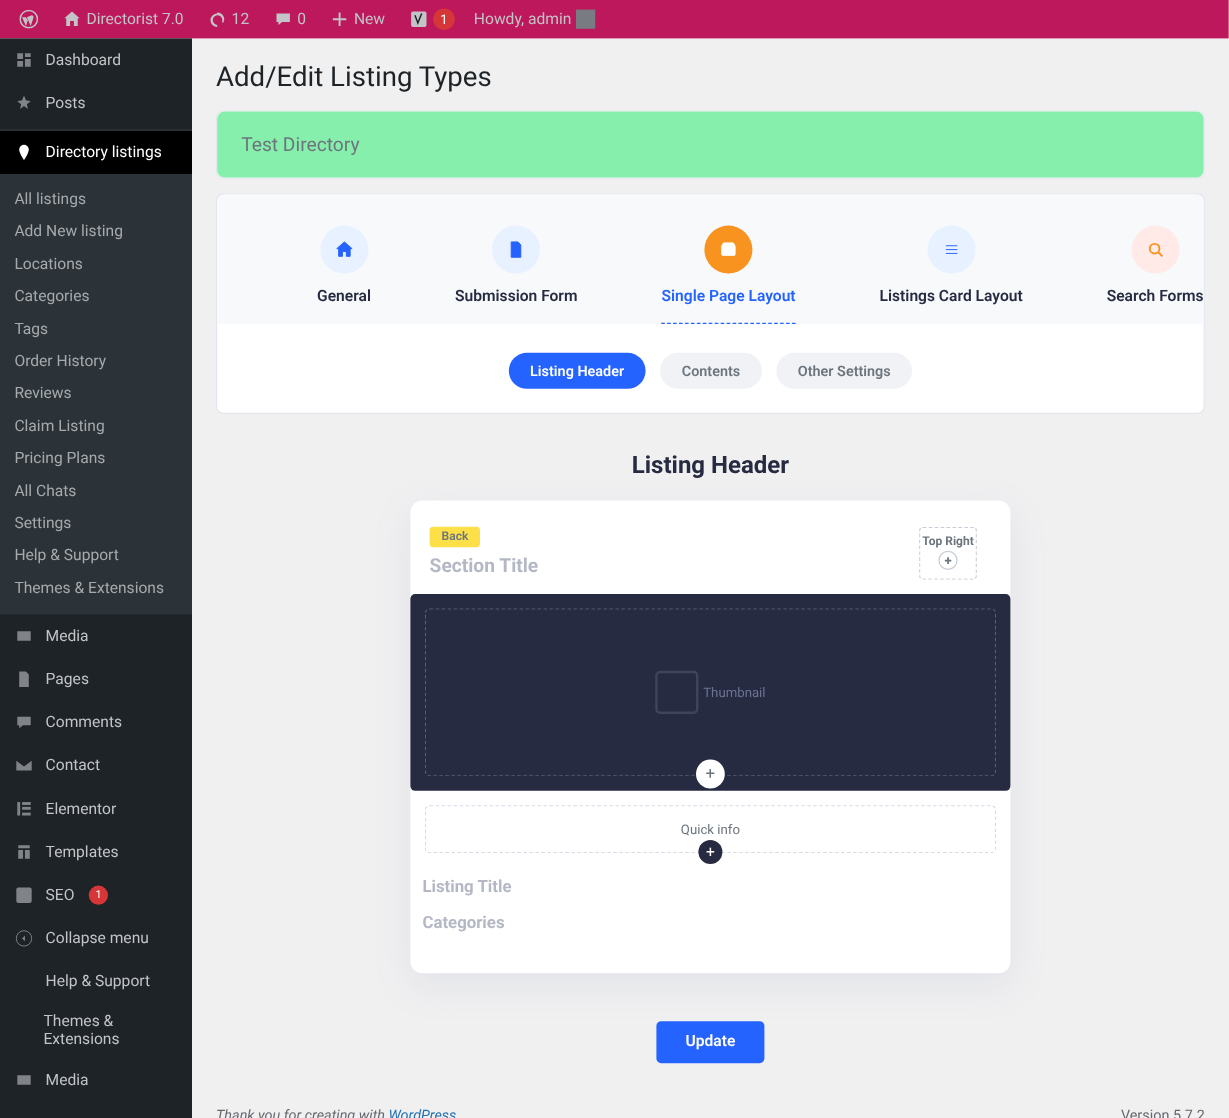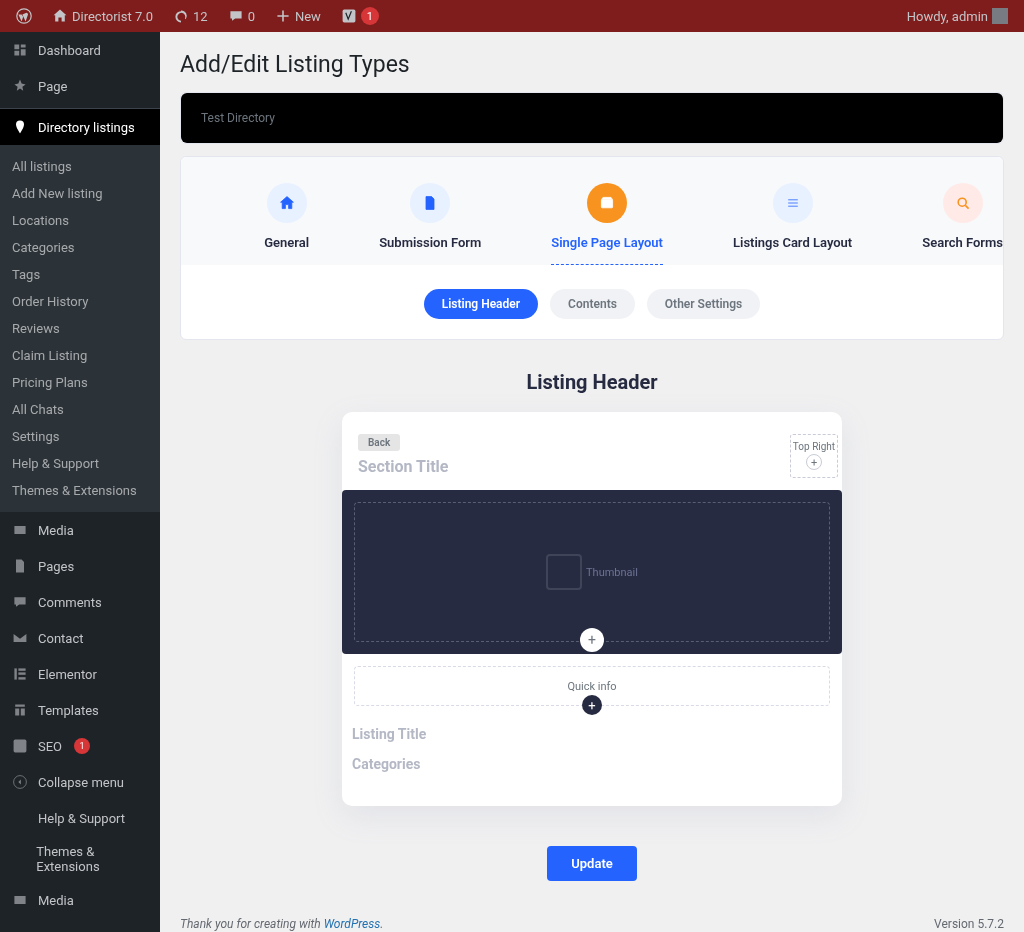--- a/index.html
+++ b/index.html
@@ -1,55 +1,55 @@
 <!DOCTYPE html>
 <html><head>
 <meta charset="utf-8">
 <style>
 * { margin: 0; padding: 0; box-sizing: border-box; font-family: -apple-system, BlinkMacSystemFont, "Segoe UI", Roboto, sans-serif; }
 body { background: #f0f0f1; color: #3c434a; font-size: 13px; }
-.adminbar { height: 32px; background: #7f1d1d; color: #c3c4c7; display: flex; align-items: center; padding: 0 8px; font-size: 13px; justify-content: space-between; }
+.adminbar { height: 32px; background: #be185d; color: #c3c4c7; display: flex; align-items: center; padding: 0 8px; font-size: 13px; justify-content: flex-start; }
 .adminbar-left, .adminbar-right { display: flex; align-items: center; gap: 4px; }
 .adminbar-item { display: flex; align-items: center; gap: 4px; padding: 0 8px; cursor: pointer; }
 .avatar-sm { width: 16px; height: 16px; background: #787c82; }
 .badge-red { background: #d63638; color: #fff; border-radius: 9px; font-size: 11px; padding: 0 5px; min-width: 18px; height: 18px; display: inline-flex; align-items: center; justify-content: center; }
 .container { display: flex; min-height: calc(100vh - 32px); }
 .sidebar { width: 160px; background: #1d2327; color: #c3c4c7; flex-shrink: 0; font-size: 13px; }
 .menu-item { display: flex; align-items: center; gap: 8px; padding: 8px 10px; cursor: pointer; position: relative; }
 .menu-item.current { background: #000000; color: #fff; }
 .menu-item.current::after { content: ""; position: absolute; right: -8px; top: 50%; transform: translateY(-50%); border: 8px solid transparent; border-right-color: #f0f0f1; }
 .menu-icon { width: 20px; height: 20px; display: inline-flex; align-items: center; justify-content: center; opacity: 0.6; }
 .menu-item.current .menu-icon { opacity: 1; }
 .submenu { background: #2c3338; padding: 8px 0; }
 .submenu-item { padding: 6px 12px; cursor: pointer; color: #a7aaad; }
 .submenu-item.current { color: #fff; font-weight: 600; }
 .menu-separator { height: 5px; border-bottom: 1px solid #3c434a; margin: 0; }
 .main { flex: 1; padding: 10px 20px 40px; position: relative; }
 .page-title { font-size: 23px; font-weight: 400; color: #1d2327; padding: 9px 0 4px; }
 .card-name { background: #fff; border: 1px solid #e3e6ef; border-radius: 6px; padding: 0; margin: 10px 0 12px; }
-.card-name-inner { background: #000000; border-radius: 6px; padding: 18px 20px; color: #6c757d; font-size: 12px; }
+.card-name-inner { background: #86efac; border-radius: 6px; padding: 18px 20px; color: #6c757d; font-size: 16px; }
 .tabs-card { background: #fff; border: 1px solid #e3e6ef; border-radius: 6px; padding: 0 0 20px; margin-bottom: 20px; }
 .tabs-row { display: flex; justify-content: flex-end; gap: 70px; padding: 26px 0 0; background: #f8f9fb; border-radius: 6px 6px 0 0; }
 .tab { display: flex; flex-direction: column; align-items: center; gap: 12px; padding-bottom: 14px; cursor: pointer; color: #272b41; font-weight: 600; font-size: 13px; border-bottom: 1px solid transparent; }
 .tab.active { color: #2563ff; border-bottom: 1px dashed #2563ff; }
 .tab-icon { width: 40px; height: 40px; border-radius: 50%; display: flex; align-items: center; justify-content: center; }
 .tab-icon.general { background: #e8f1ff; color: #2563ff; }
 .tab-icon.submission { background: #e8f1ff; color: #2563ff; }
 .tab-icon.single { background: #f7931e; color: #fff; }
 .tab-icon.cards { background: #e8f1ff; color: #2563ff; }
 .tab-icon.search { background: #ffeae8; color: #f7931e; }
 .subtabs-row { display: flex; justify-content: center; gap: 12px; padding: 24px 0 0; }
 .subtab { padding: 8px 18px; border-radius: 20px; font-size: 12px; font-weight: 600; cursor: pointer; background: #f1f2f6; color: #6c757d; }
 .subtab.active { background: #2563ff; color: #fff; }
 .section-title { text-align: center; font-size: 20px; font-weight: 700; color: #272b41; margin: 30px 0 18px; }
 .builder-card { background: #fff; border-radius: 10px; box-shadow: 0 10px 30px rgba(146,153,184,0.15); width: 500px; margin: 0 auto; padding: 14px 0 20px; }
 .builder-top { padding: 8px 16px 0; position: relative; }
-.back-pill { display: inline-block; background: #e5e5e5; color: #6c757d; font-size: 10px; font-weight: 600; padding: 3px 10px; border-radius: 3px; }
+.back-pill { display: inline-block; background: #fde047; color: #6c757d; font-size: 10px; font-weight: 600; padding: 3px 10px; border-radius: 3px; }
 .section-title-ph { color: #b4b8c5; font-size: 16px; font-weight: 700; margin-top: 6px; }
-.top-right-box { position: absolute; right: 4px; top: 8px; width: 48px; height: 44px; border: 1px dashed #c9ccd6; border-radius: 3px; display: flex; flex-direction: column; align-items: center; justify-content: center; font-size: 10px; color: #6c757d; gap: 0; }
+.top-right-box { position: absolute; right: 28px; top: 8px; width: 48px; height: 44px; border: 1px dashed #c9ccd6; border-radius: 3px; display: flex; flex-direction: column; align-items: center; justify-content: center; font-size: 10px; color: #6c757d; gap: 0; font-weight: bold; }
 .plus-sm { width: 16px; height: 16px; border: 1px solid #c9ccd6; border-radius: 50%; display: flex; align-items: center; justify-content: center; color: #6c757d; margin-top: 2px; font-size: 11px; }
 .thumb-area { background: #272b41; margin: 14px 0 0; border-radius: 4px; padding: 12px; position: relative; }
 .thumb-inner { border: 1px dashed #5a5e72; border-radius: 4px; height: 140px; display: flex; align-items: center; justify-content: center; color: #6c7293; font-size: 11px; gap: 4px; }
 .thumb-img-icon { width: 36px; height: 36px; border: 2px solid #5a5e72; border-radius: 4px; opacity: 0.5; }
 .plus-circle-light { position: absolute; bottom: 2px; left: 50%; transform: translateX(-50%); width: 24px; height: 24px; background: #fff; border-radius: 50%; display: flex; align-items: center; justify-content: center; color: #6c757d; font-size: 14px; }
 .quick-info { margin: 12px 12px 0; border: 1px dashed #d8dbe6; border-radius: 4px; height: 40px; display: flex; align-items: center; justify-content: center; font-size: 11px; color: #6c757d; position: relative; }
 .plus-circle-dark { position: absolute; bottom: -10px; left: 50%; transform: translateX(-50%); width: 20px; height: 20px; background: #272b41; border-radius: 50%; display: flex; align-items: center; justify-content: center; color: #fff; font-size: 13px; }
 .builder-labels { padding: 20px 10px 0; }
 .builder-label { color: #b4b8c5; font-weight: 700; font-size: 14px; margin-bottom: 14px; }
 .update-row { text-align: center; margin: 40px 0 20px; }
@@ -121,21 +121,21 @@
             </svg>
           </span>
           <span>Dashboard</span>
         </div>
         <div class="menu-item">
           <span class="menu-icon">
             <svg viewBox="0 0 20 20" fill="currentColor">
               <path d="M10 2l2 5 5 1-4 3 1 5-4-3-4 3 1-5-4-3 5-1z"></path>
             </svg>
           </span>
-          <span>Page</span>
+          <span>Posts</span>
         </div>
         <div class="menu-separator"></div>
         <div class="menu-item current">
           <span class="menu-icon">
             <svg viewBox="0 0 20 20" fill="currentColor">
               <path d="M10 2a5 5 0 0 1 5 5c0 4-5 11-5 11S5 11 5 7a5 5 0 0 1 5-5z"></path>
             </svg>
           </span>
           <span>Directory listings</span>
         </div>

